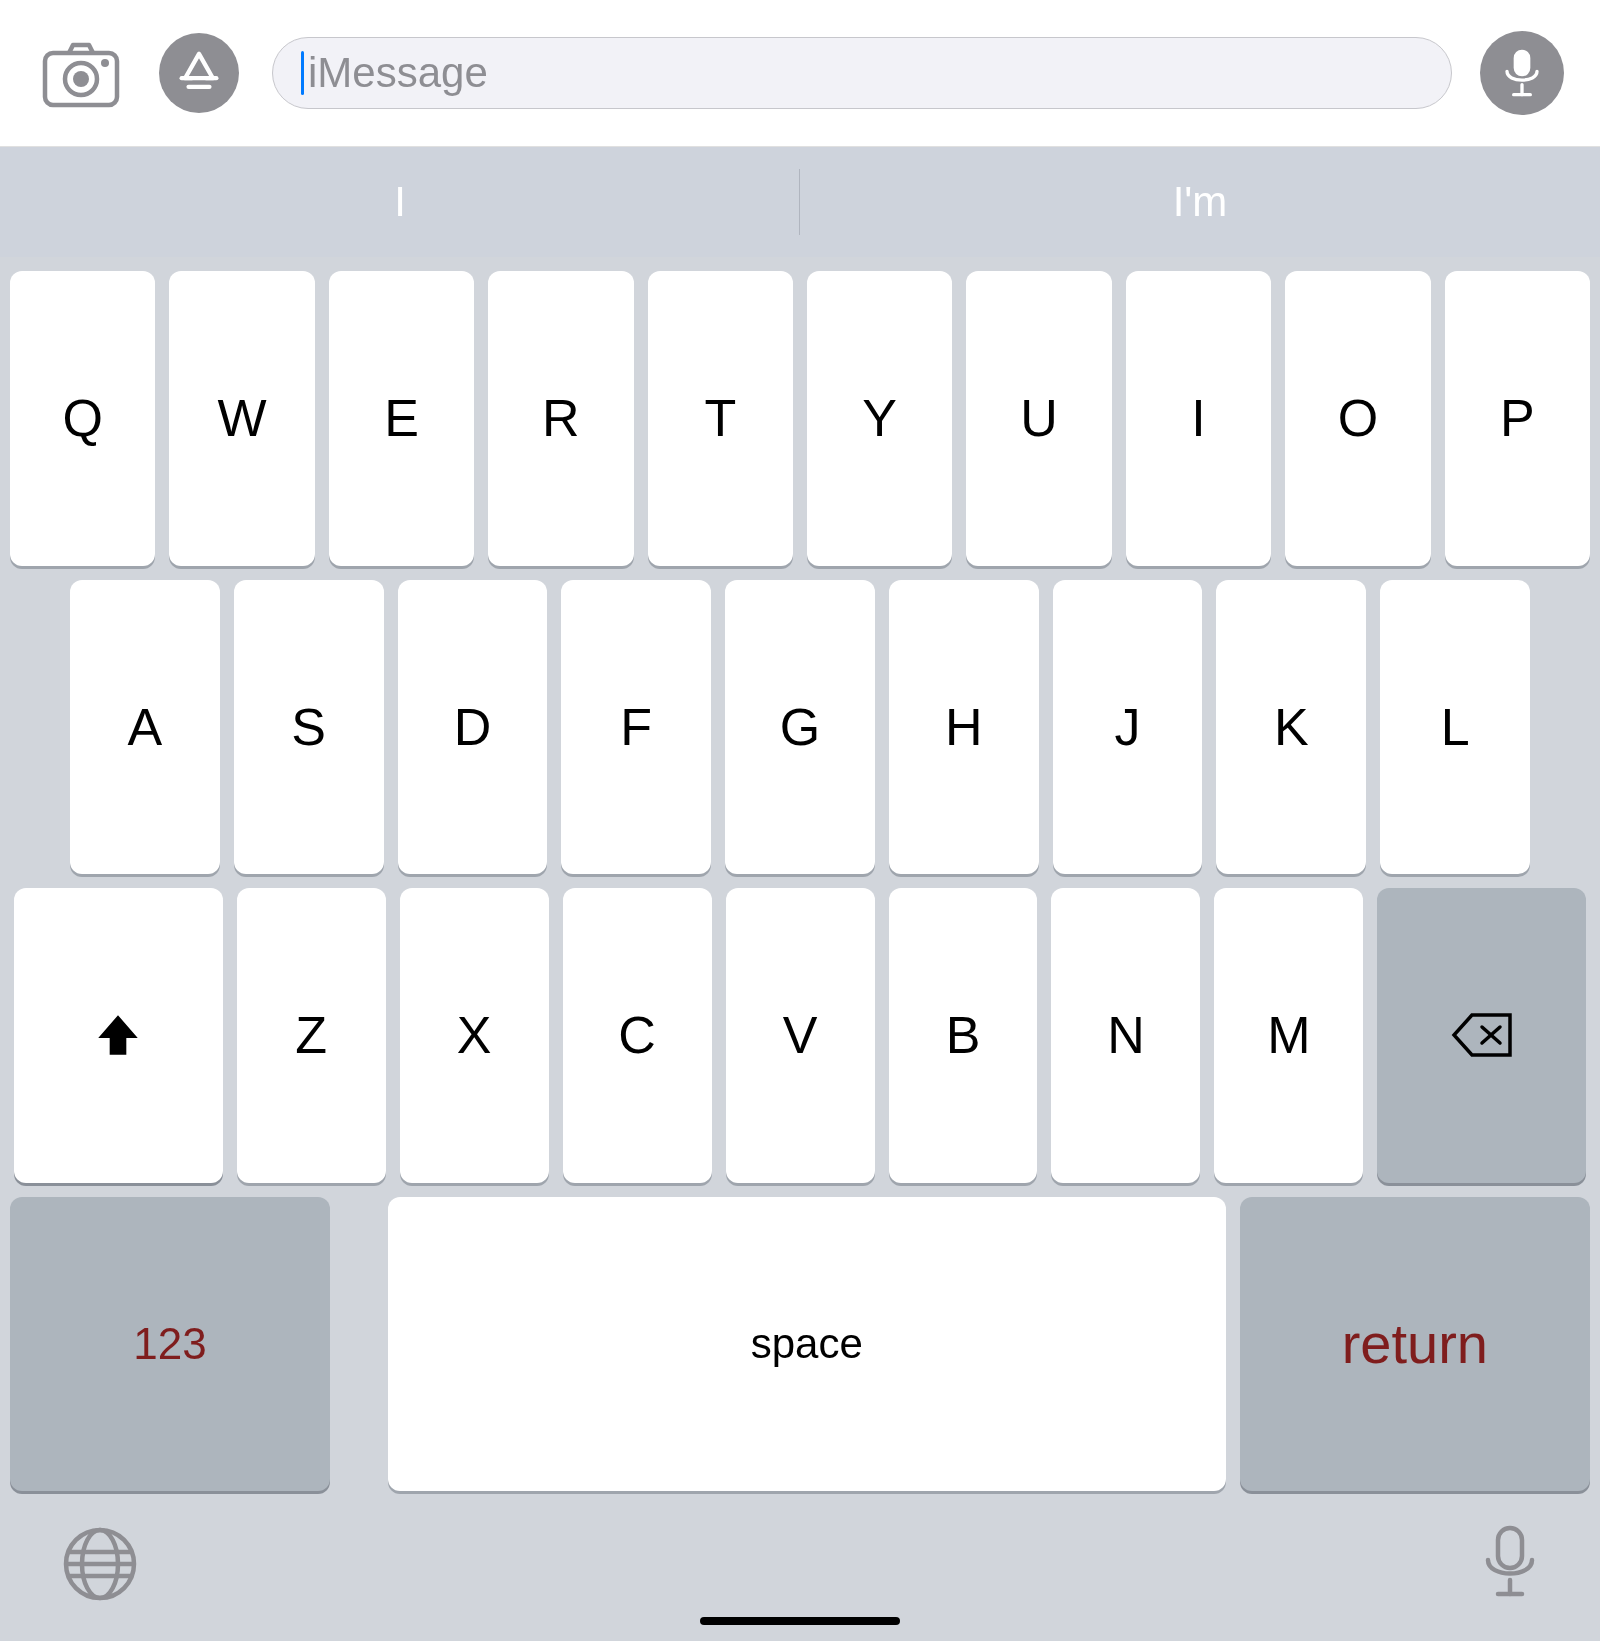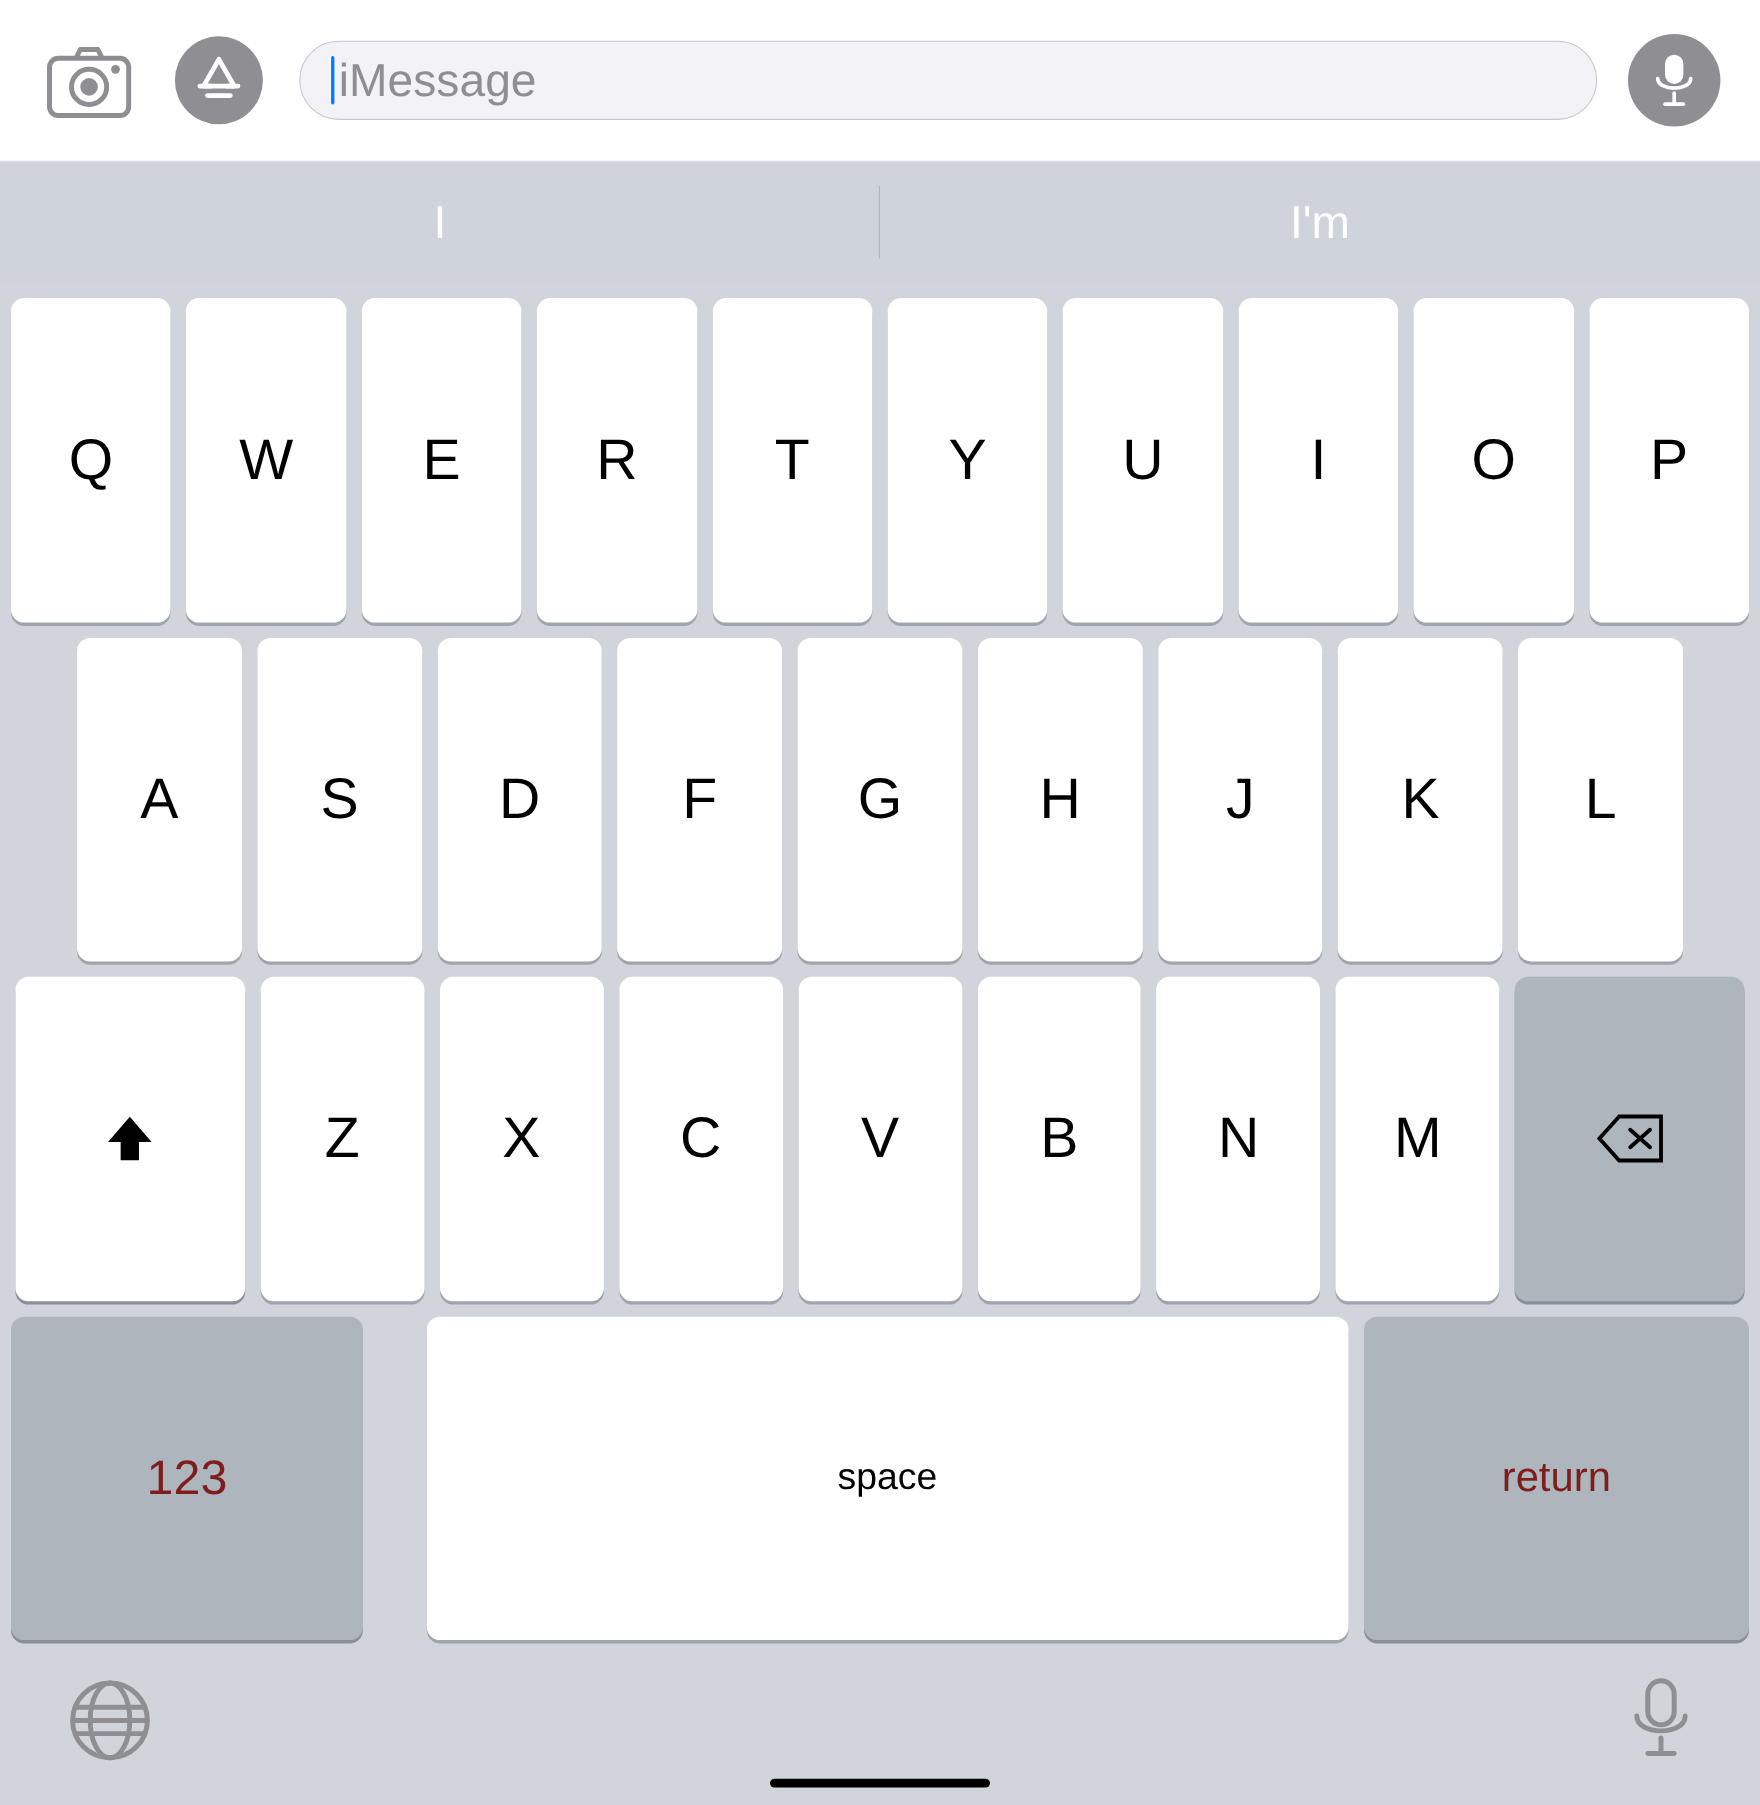--- a/index.html
+++ b/index.html
@@ -304,22 +304,22 @@
       <svg viewBox="0 0 64 48" width="64" height="48" fill="none">
         <path d="M22 4 L4 24 L22 44 L60 44 L60 4 Z" stroke="#000" stroke-width="3.5" fill="none"></path>
         <line x1="32" y1="16" x2="50" y2="32" stroke="#000" stroke-width="3.5" stroke-linecap="round"></line>
         <line x1="50" y1="16" x2="32" y2="32" stroke="#000" stroke-width="3.5" stroke-linecap="round"></line>
       </svg>
     </div>
   </div>
 
   <div class="key-row">
     <div class="key key-dark key-123" style="font-size: 44px;">123</div>
-    <div class="key key-space" style="font-size: 34px; margin-left: 44px;">space</div>
-    <div class="key key-dark key-return" style="font-size: 38px;">return</div>
+    <div class="key key-space" style="font-size: 42px; margin-left: 44px;">space</div>
+    <div class="key key-dark key-return" style="font-size: 56px;">return</div>
   </div>
 
 </div>
 
 <div class="bottom-bar" style="position: relative;">
   <div>
     <svg viewBox="0 0 80 80" width="80" height="80" fill="none">
       <circle cx="40" cy="40" r="34" stroke="#8e8e93" stroke-width="4.5"></circle>
       <ellipse cx="40" cy="40" rx="18" ry="34" stroke="#8e8e93" stroke-width="4.5"></ellipse>
       <line x1="8" y1="28" x2="72" y2="28" stroke="#8e8e93" stroke-width="4.5"></line>

